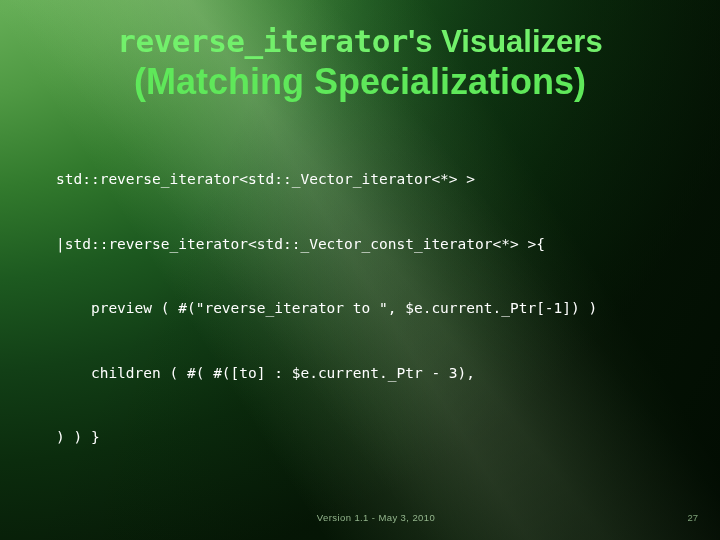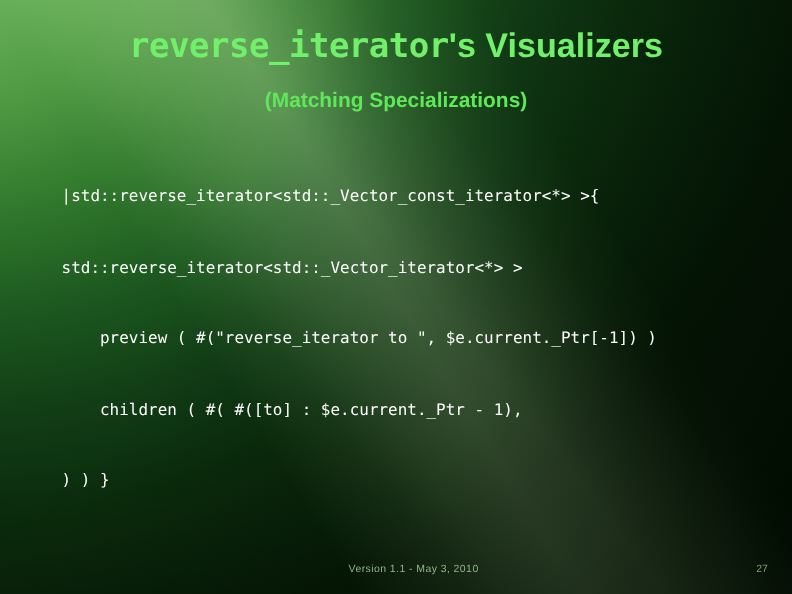--- a/index.html
+++ b/index.html
@@ -85,22 +85,22 @@
   .title-mono {
     font-family: "DejaVu Sans Mono", monospace;
     font-weight: bold;
     letter-spacing: -0.5px;
   }
   .title-prop {
     font-family: "Liberation Sans", sans-serif;
     font-weight: bold;
   }
   .title-line2 {
-    margin-top: 24px;
-    font-size: 19px;
+    margin-top: 7px;
+    font-size: 36px;
     font-weight: bold;
     color: #5fe85a;
     font-family: "Liberation Sans", sans-serif;
     white-space: nowrap;
   }
 
   
   #code-block {
     position: absolute;
     left: 56px;
@@ -149,24 +149,24 @@
   <div id="bg-streak-a"></div>
   <div id="bg-streak-b"></div>
   <div id="bg-vignette"></div>
 
   <div id="title-block">
     <div class="title-line1"><span class="title-mono">reverse_iterator</span><span class="title-prop">'s Visualizers</span></div>
     <div class="title-line2">(Matching Specializations)</div>
   </div>
 
   <div id="code-block">
+    <span class="ln">std::reverse_iterator&lt;std::_Vector_iterator&lt;*&gt; &gt;</span>
     <span class="ln">|std::reverse_iterator&lt;std::_Vector_const_iterator&lt;*&gt; &gt;{</span>
-    <span class="ln">std::reverse_iterator&lt;std::_Vector_iterator&lt;*&gt; &gt;</span>
     <span class="ln">    preview ( #("reverse_iterator to ", $e.current._Ptr[-1]) )</span>
-    <span class="ln">    children ( #( #([to] : $e.current._Ptr - 1),</span>
+    <span class="ln">    children ( #( #([to] : $e.current._Ptr - 3),</span>
     <span class="ln">) ) }</span>
     
     
     
     
     
     
     
     
     

